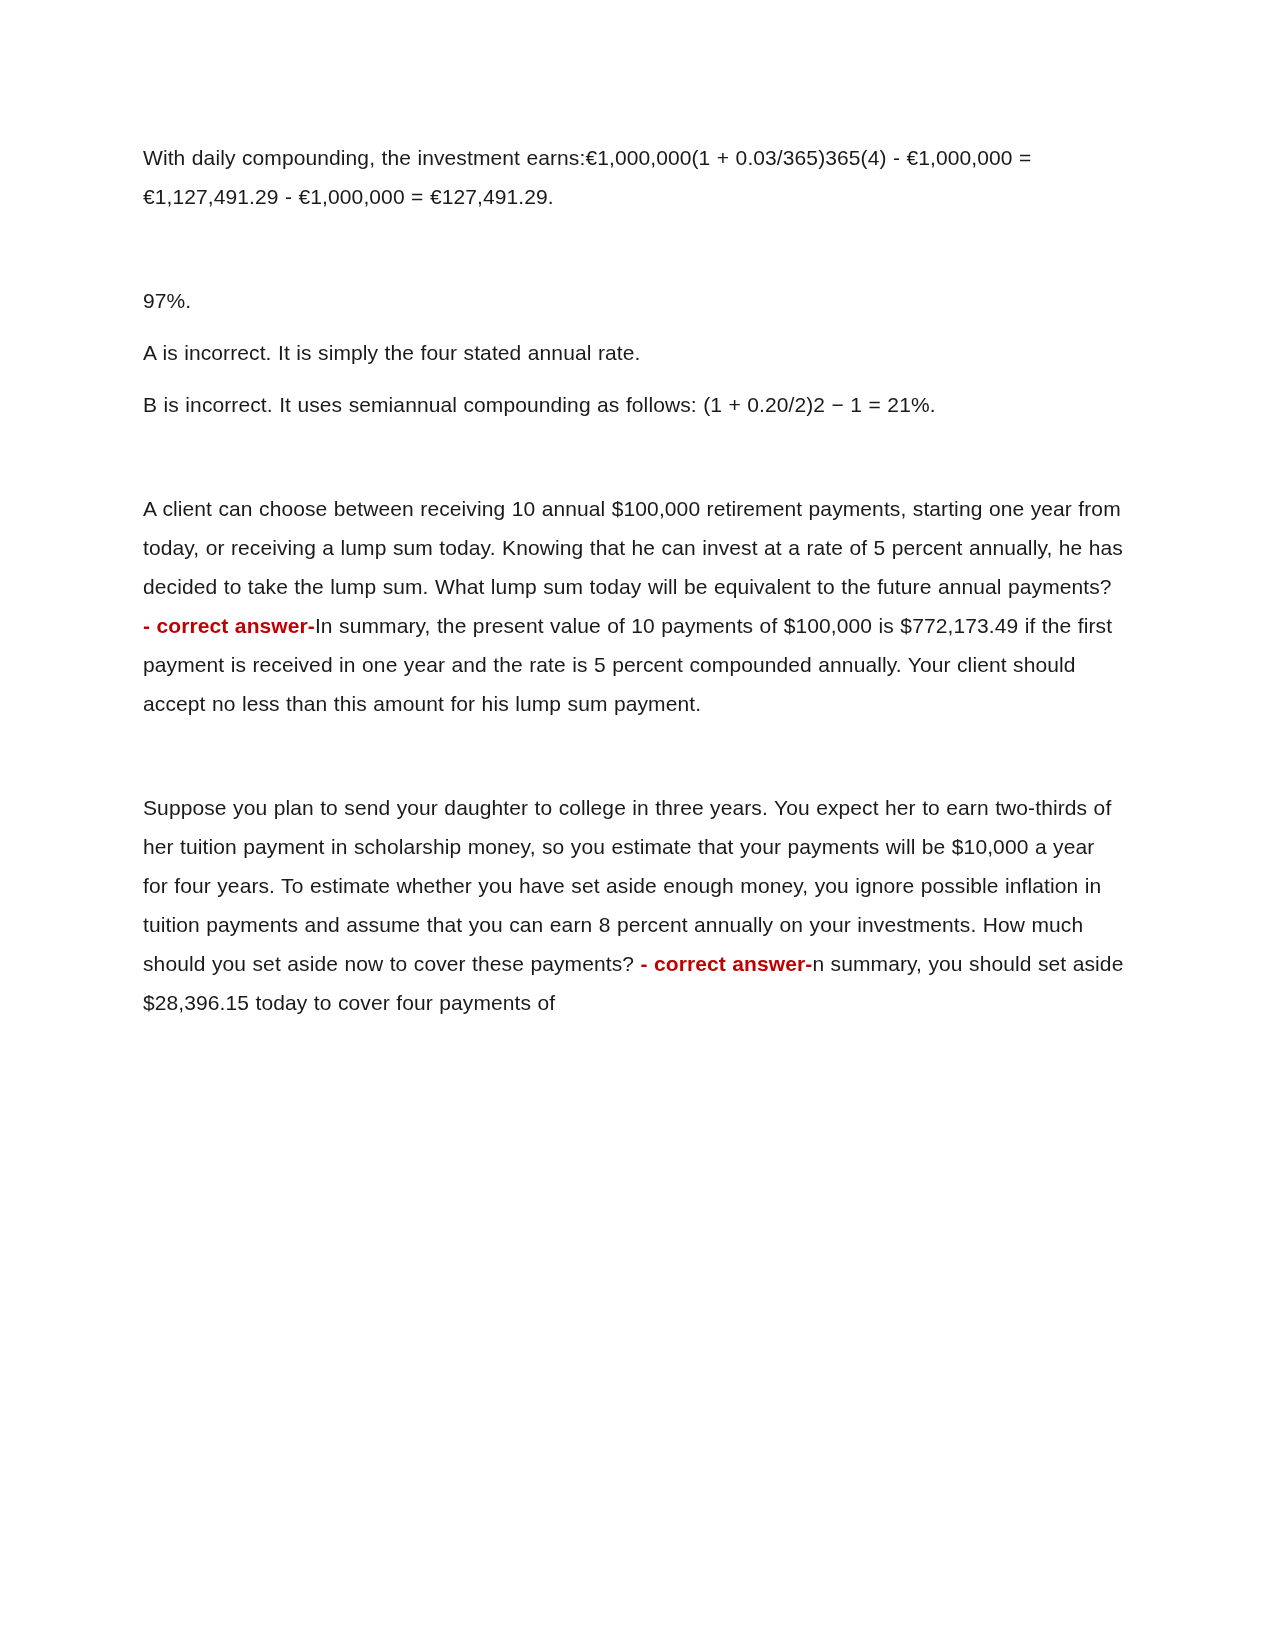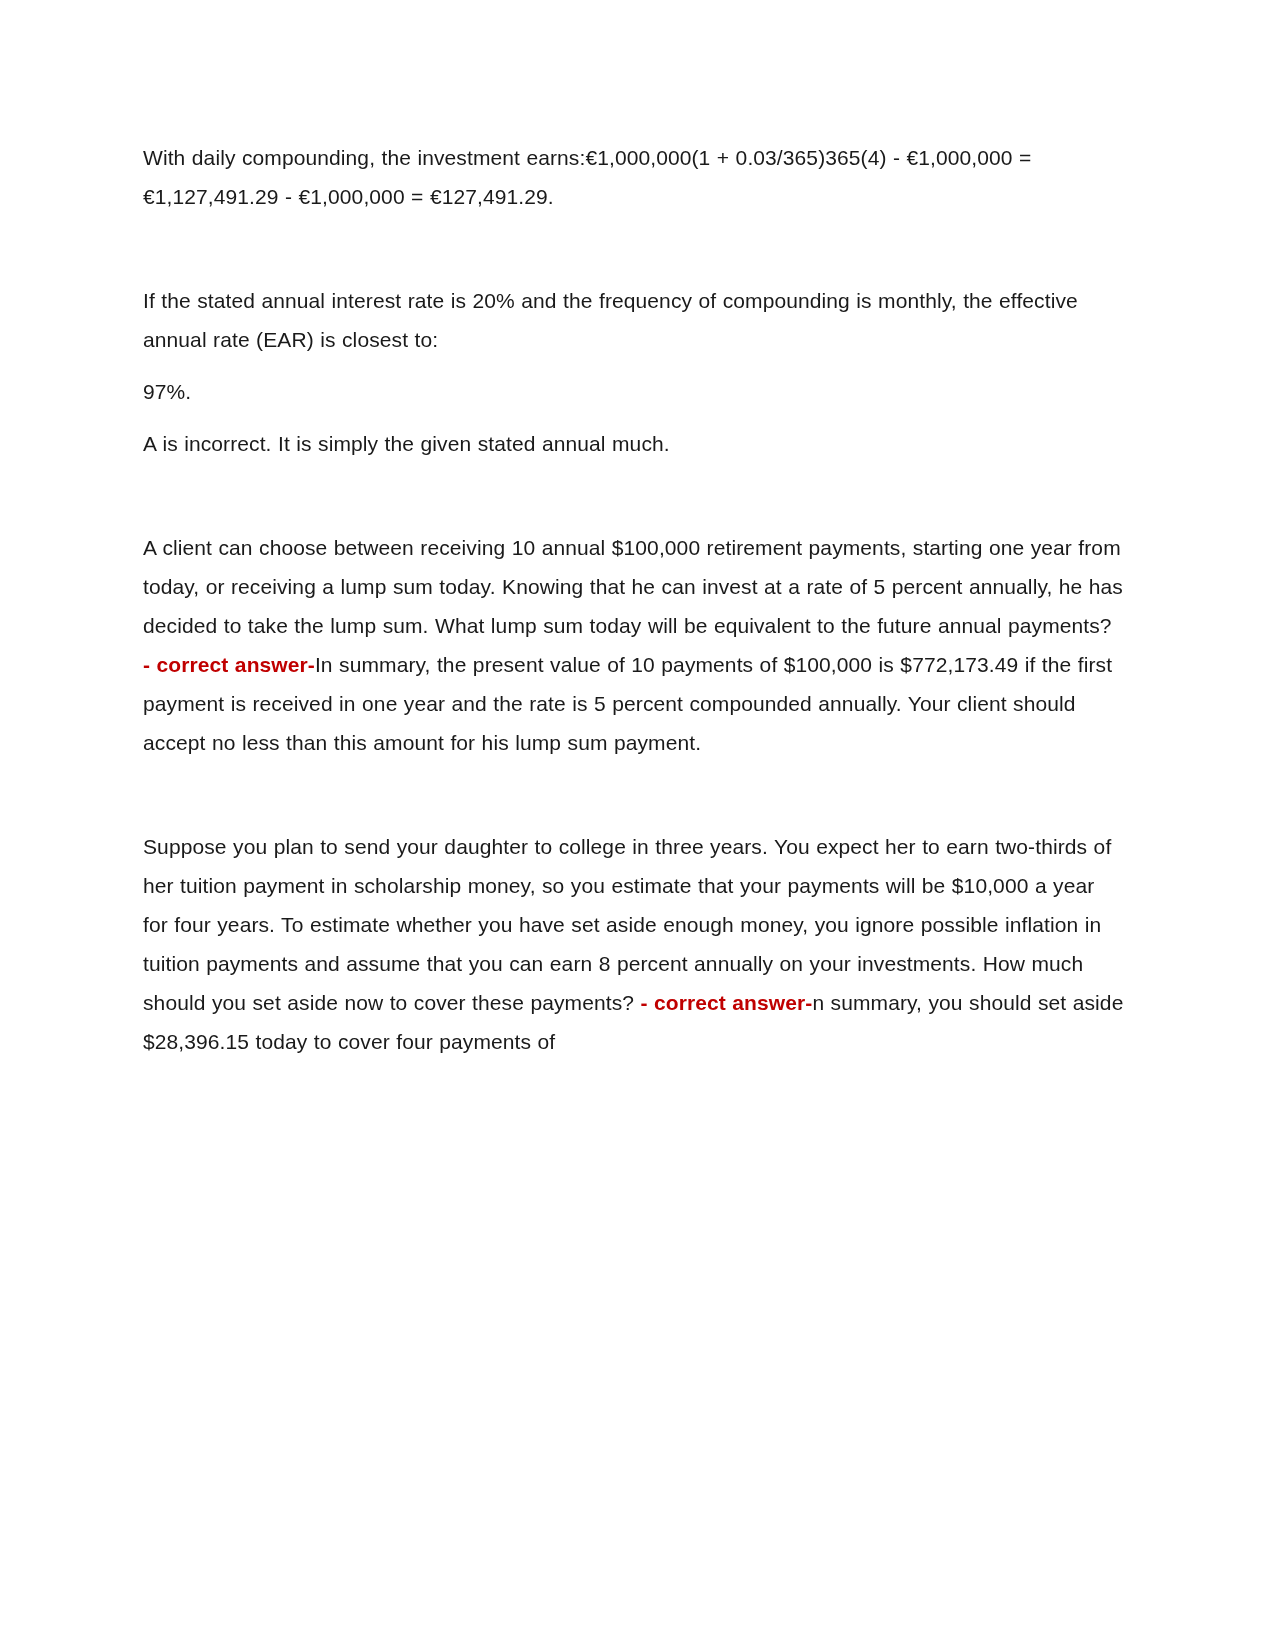--- a/index.html
+++ b/index.html
@@ -34,21 +34,21 @@
     font-weight: bold;
   }
 </style>
 </head>
 <body>
 
 <div class="page">
   <div>
       <p class="para"><span class="seg-normal">With daily compounding, the investment earns:€1,000,000(1 + 0.03/365)365(4) - €1,000,000 = €1,127,491.29 - €1,000,000 = €127,491.29.</span></p>
       <p class="para blank">&nbsp;</p>
-      <p class="para"><span class="seg-normal">If the stated annual interest rate is 20% and the frequency of compounding is monthly, the effective annual rate (EAR) is closest to:</span></p>
       <p class="para"><span class="seg-normal">97%.</span></p>
-      <p class="para"><span class="seg-normal">A is incorrect. It is simply the given stated annual much.</span></p>
+      <p class="para"><span class="seg-normal">A is incorrect. It is simply the four stated annual rate.</span></p>
+      <p class="para"><span class="seg-normal">B is incorrect. It uses semiannual compounding as follows: (1 + 0.20/2)2 − 1 = 21%.</span></p>
       <p class="para blank">&nbsp;</p>
       <p class="para"><span class="seg-normal">A client can choose between receiving 10 annual $100,000 retirement payments, starting one year from today, or receiving a lump sum today. Knowing that he can invest at a rate of 5 percent annually, he has decided to take the lump sum. What lump sum today will be equivalent to the future annual payments? </span><span class="seg-red-bold">- correct answer-</span><span class="seg-normal">In summary, the present value of 10 payments of $100,000 is $772,173.49 if the first payment is received in one year and the rate is 5 percent compounded annually. Your client should accept no less than this amount for his lump sum payment.</span></p>
       <p class="para blank">&nbsp;</p>
       <p class="para"><span class="seg-normal">Suppose you plan to send your daughter to college in three years. You expect her to earn two-thirds of her tuition payment in scholarship money, so you estimate that your payments will be $10,000 a year for four years. To estimate whether you have set aside enough money, you ignore possible inflation in tuition payments and assume that you can earn 8 percent annually on your investments. How much should you set aside now to cover these payments? </span><span class="seg-red-bold">- correct answer-</span><span class="seg-normal">n summary, you should set aside $28,396.15 today to cover four payments of</span></p>
     </div>
 </div>
 
 </body></html>

